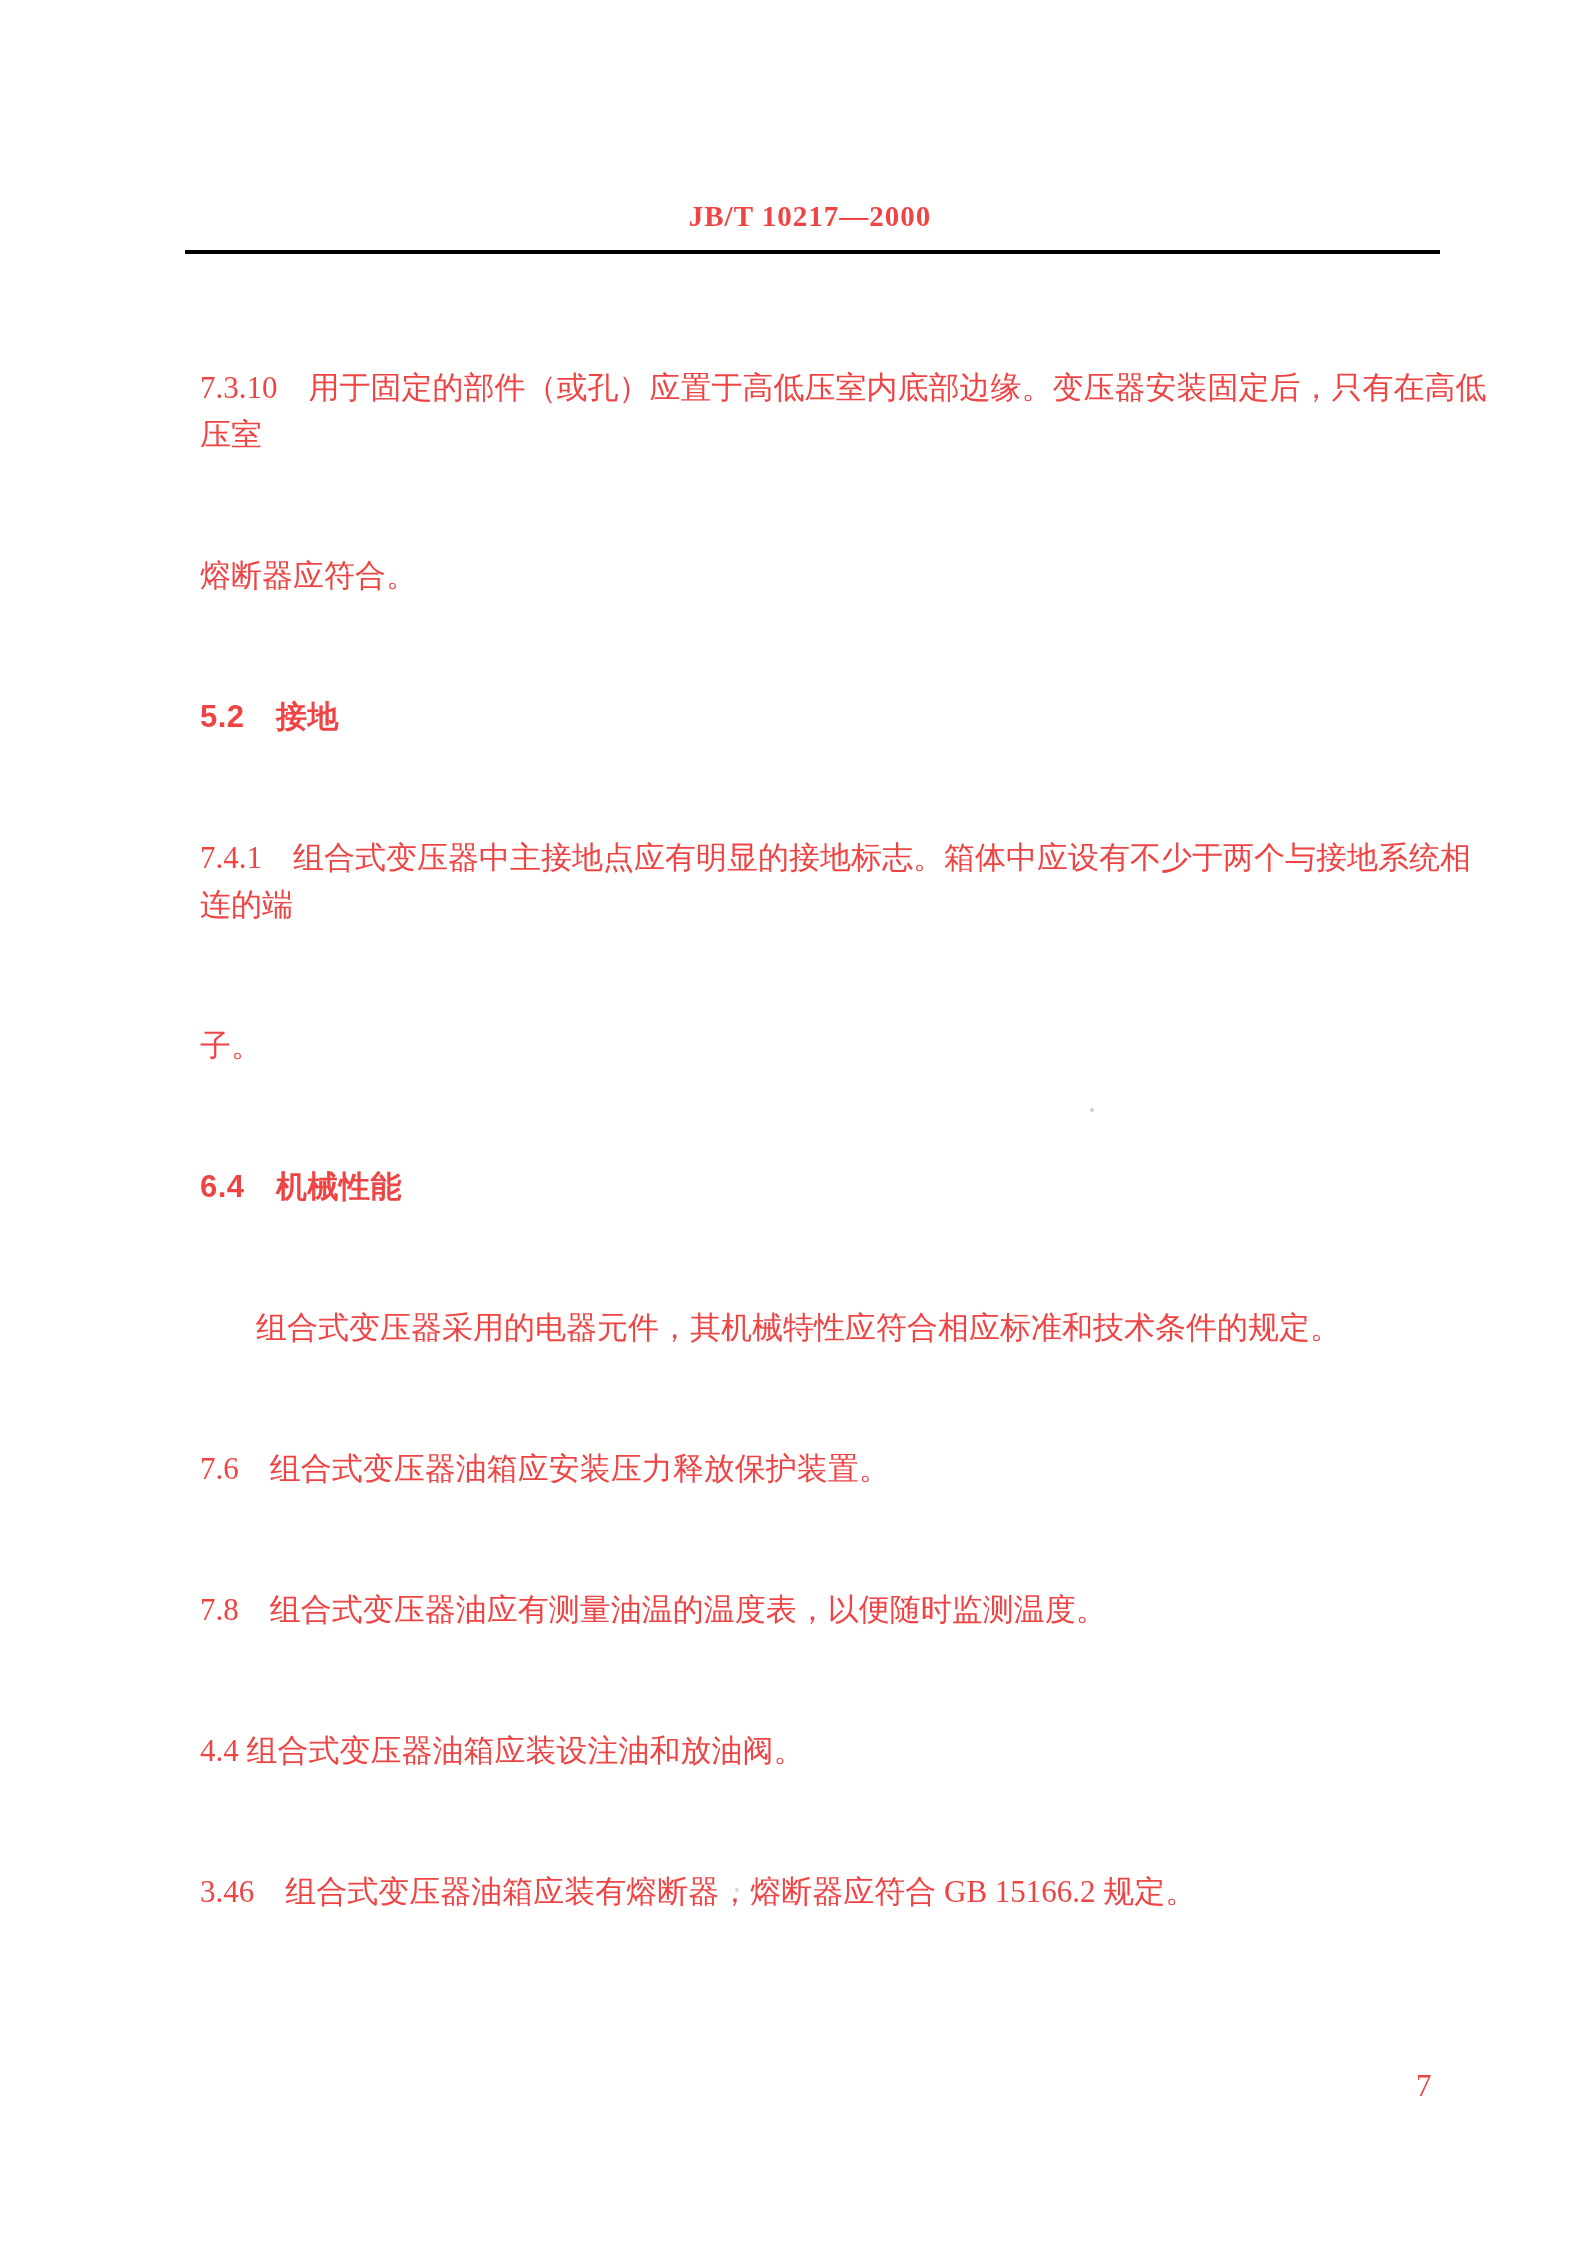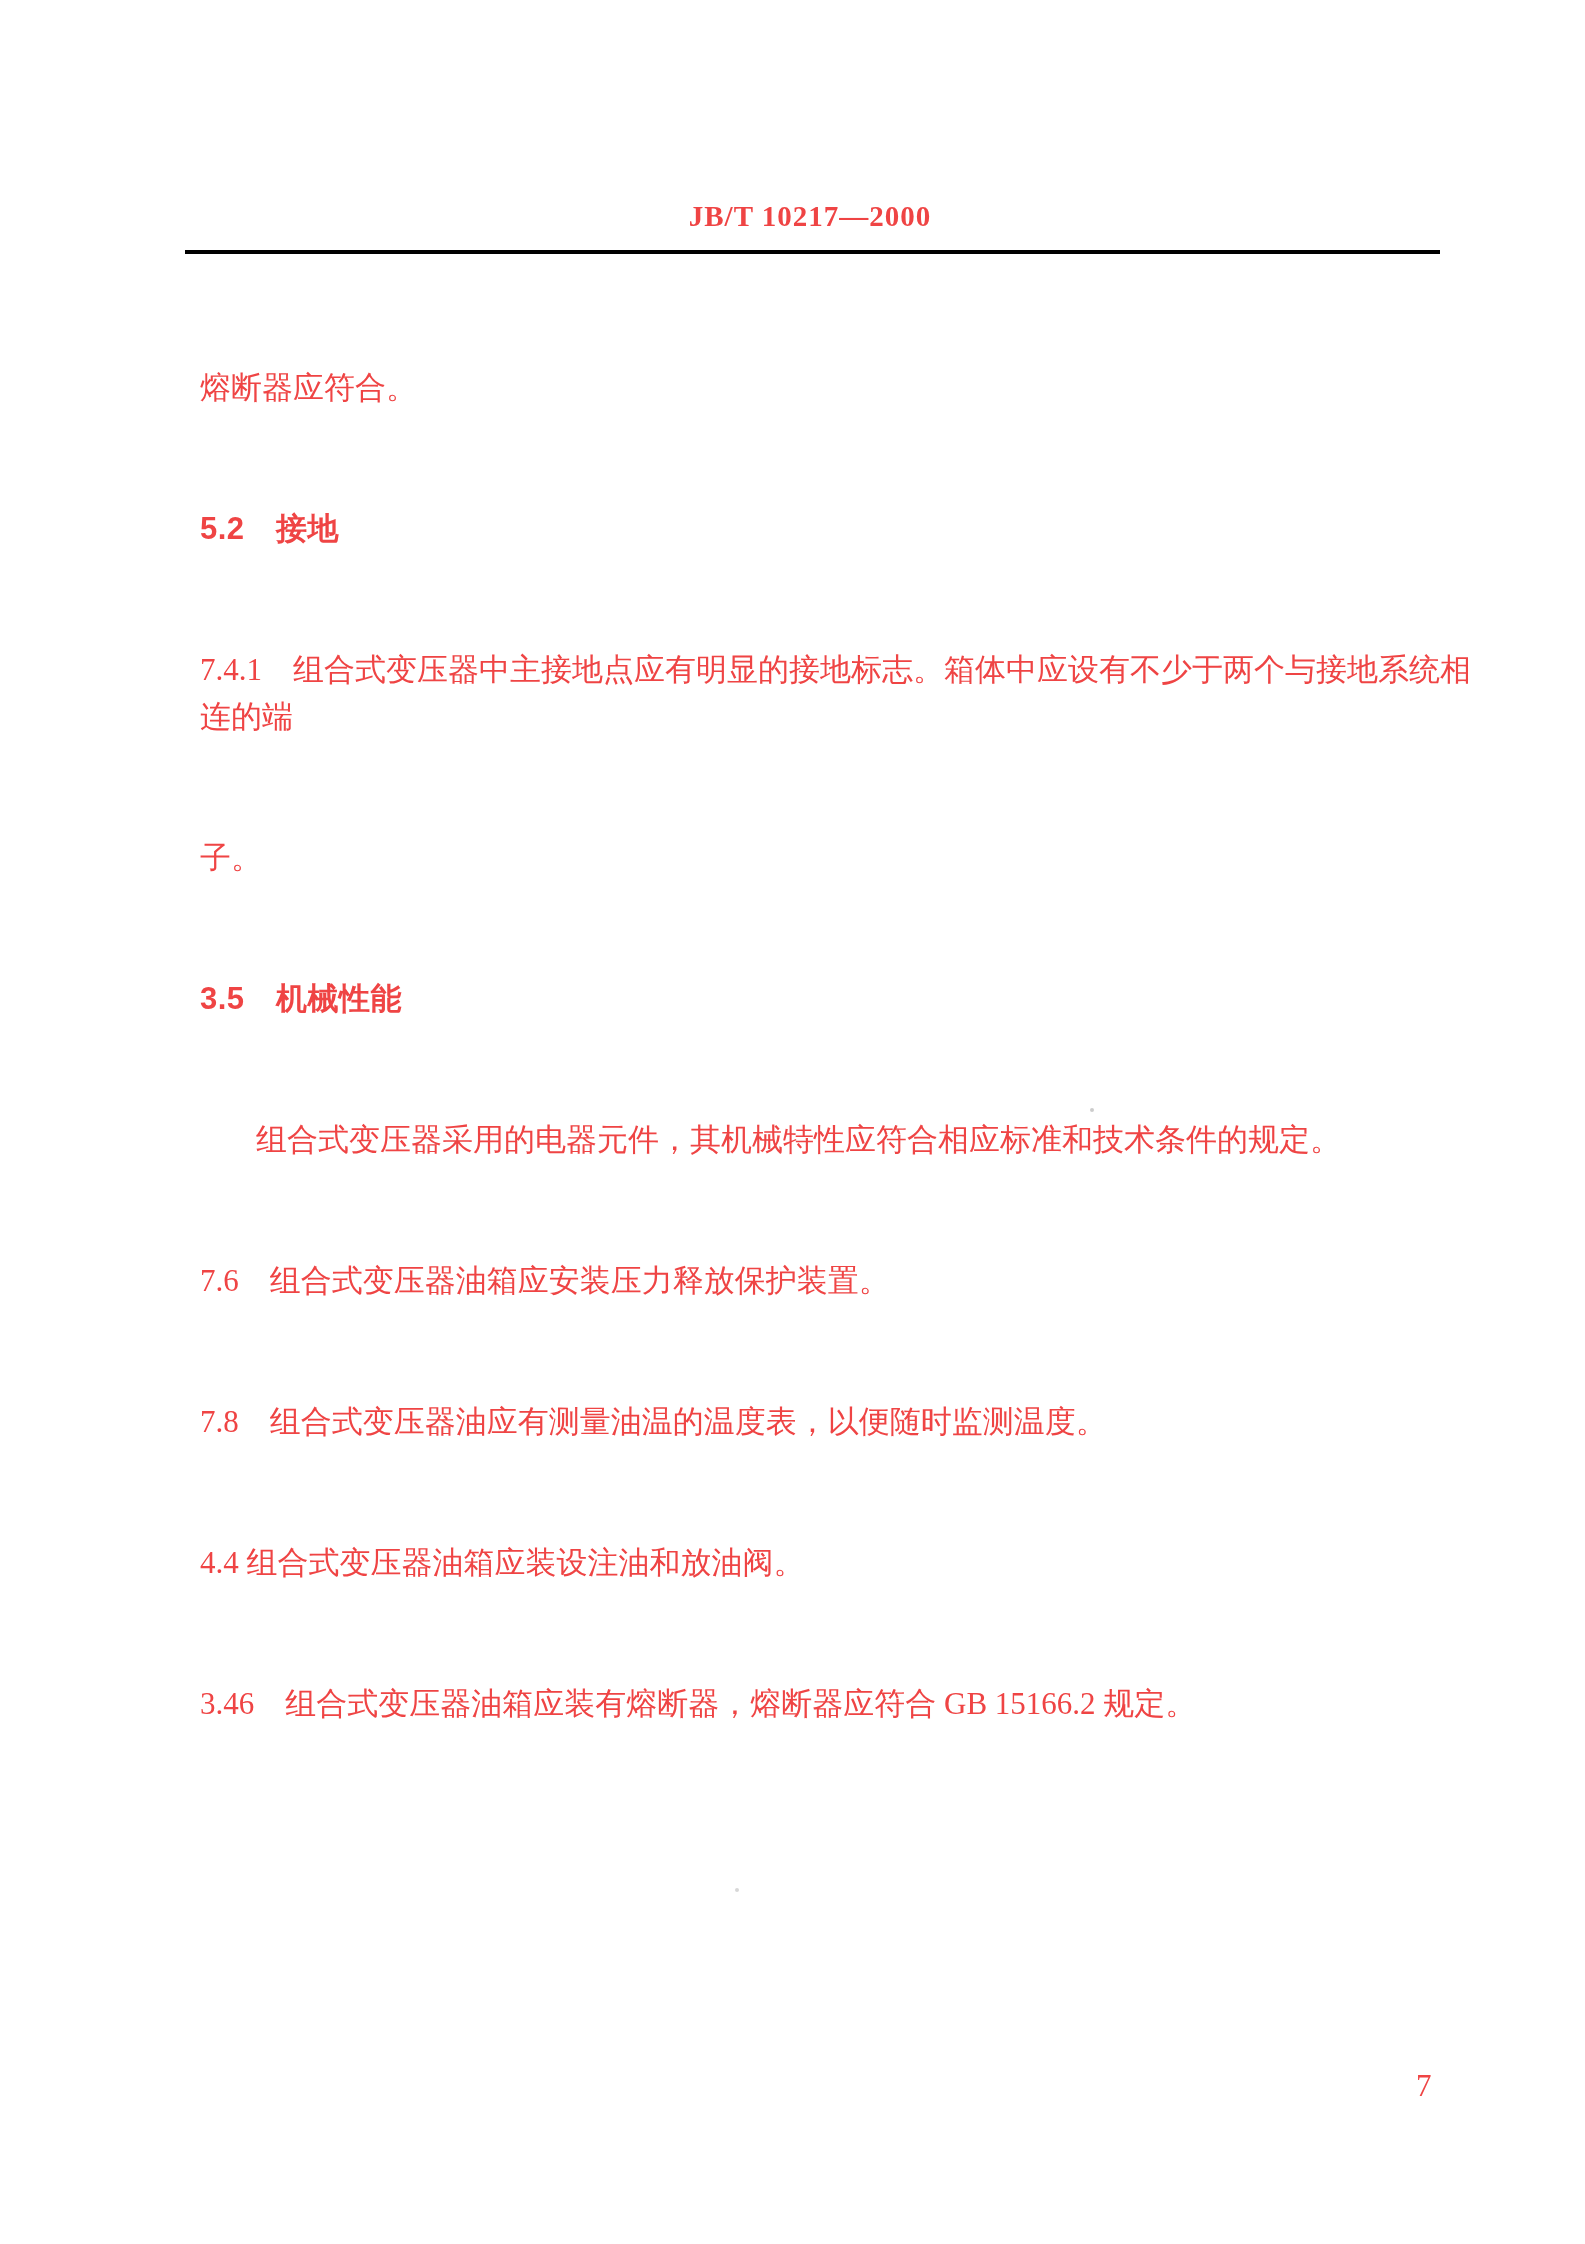--- a/index.html
+++ b/index.html
@@ -68,25 +68,26 @@
 </style>
 </head>
 <body>
 
 <div class="page">
 
   <div class="std-header">JB/T 10217—2000</div>
   <div class="header-rule"></div>
 
   <div class="content">
+    <div class="line">7.3.10　用于固定的部件（或孔）应置于高低压室内底部边缘。变压器安装固定后，只有在高低压室</div>
     <div class="line">熔断器应符合。</div>
     <div class="line heading">5.2　接地</div>
     <div class="line">7.4.1　组合式变压器中主接地点应有明显的接地标志。箱体中应设有不少于两个与接地系统相连的端</div>
     <div class="line">子。</div>
-    <div class="line heading">3.5　机械性能</div>
+    <div class="line heading">6.4　机械性能</div>
     <div class="line indent">组合式变压器采用的电器元件，其机械特性应符合相应标准和技术条件的规定。</div>
     <div class="line">7.6　组合式变压器油箱应安装压力释放保护装置。</div>
     <div class="line">7.8　组合式变压器油应有测量油温的温度表，以便随时监测温度。</div>
     <div class="line">4.4 组合式变压器油箱应装设注油和放油阀。</div>
     <div class="line">3.46　组合式变压器油箱应装有熔断器，熔断器应符合 GB 15166.2 规定。</div>
     
     
     
     
     

